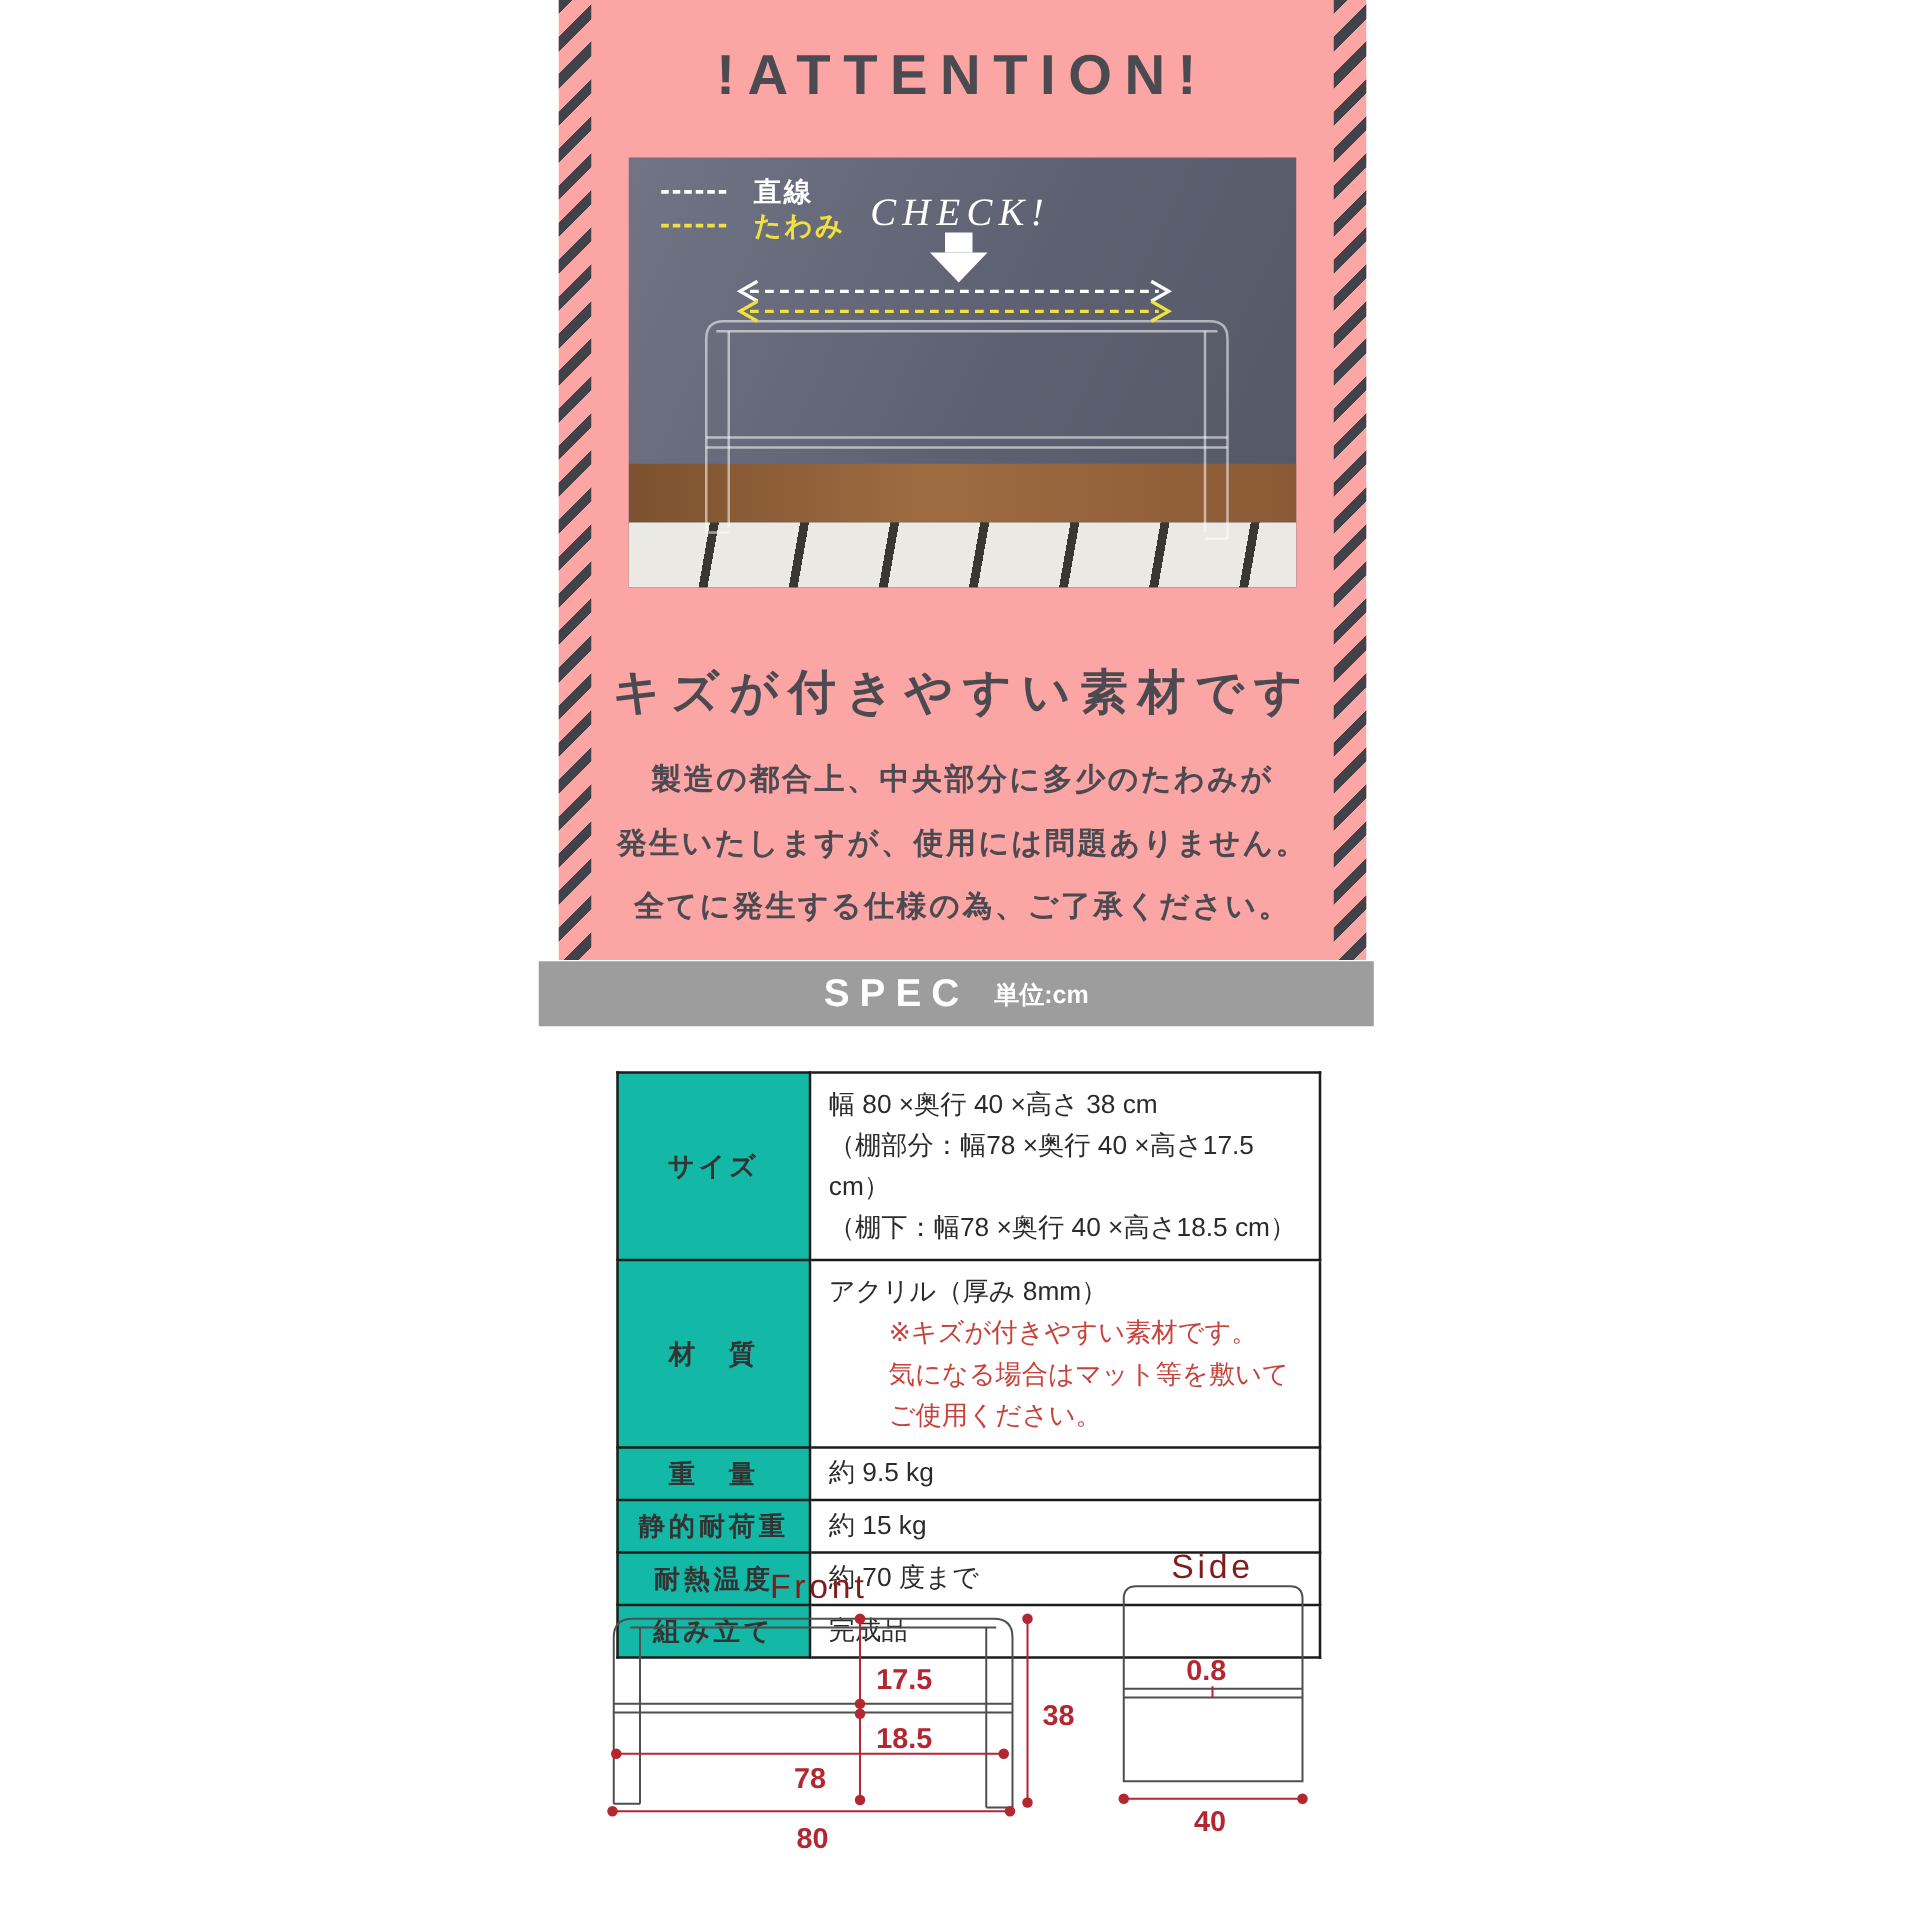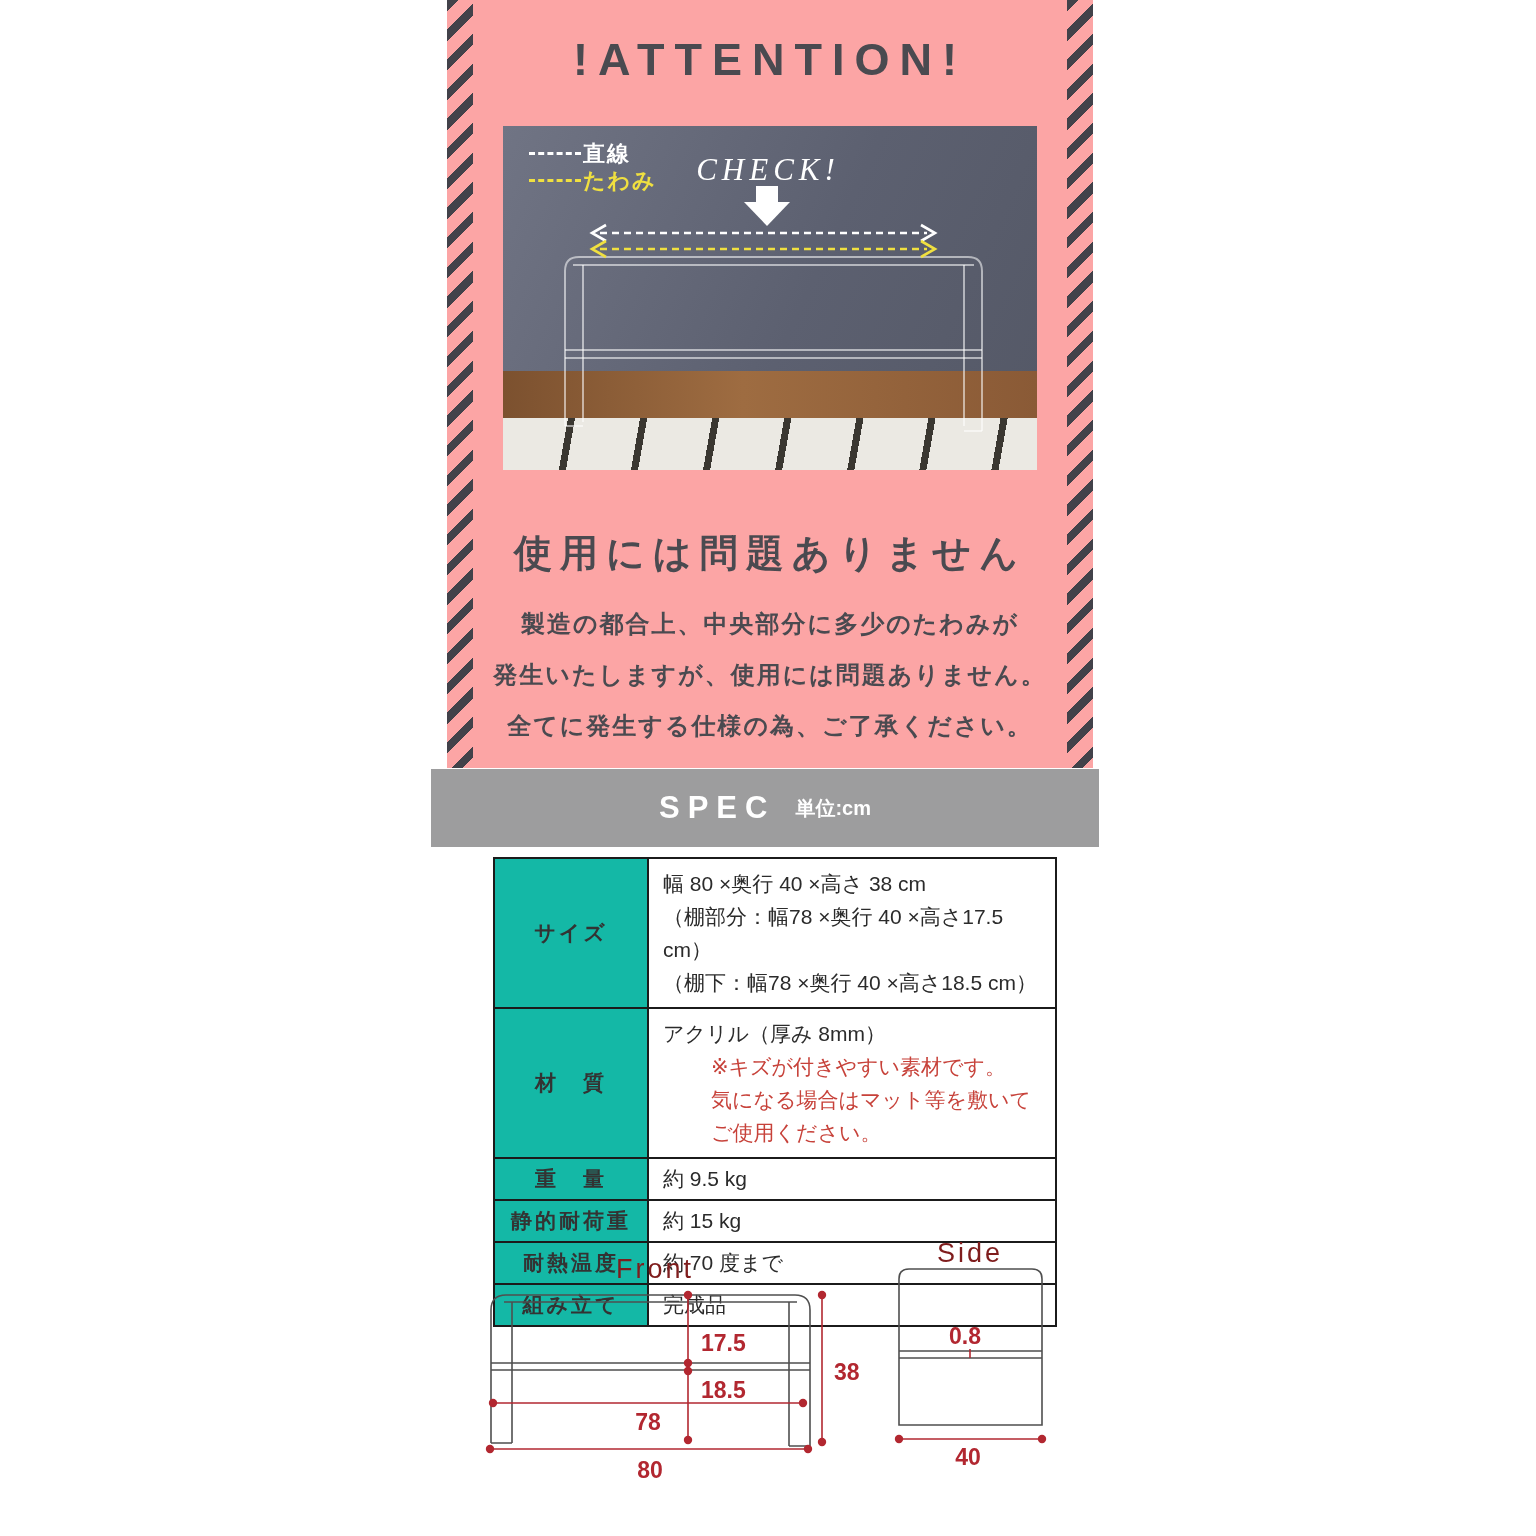--- a/index.html
+++ b/index.html
@@ -16,39 +16,39 @@
 
   
   .photo{position:absolute;left:56px;top:126px;width:534px;height:344px;margin:0;overflow:hidden;
          background:linear-gradient(115deg,#707484 0%,#5c6070 55%,#545866 100%);}
   .photo .floor{position:absolute;left:0;top:245px;width:100%;height:47px;
          background:linear-gradient(90deg,#7c512f,#9e6c41 45%,#8a5a36);}
   .photo .rug{position:absolute;left:0;top:292px;width:100%;height:52px;
          background:repeating-linear-gradient(100deg,#ebe9e3 0 64px,#3a3731 64px 71px);}
   .acrylic-svg,.dash-arrows{position:absolute;left:0;top:0;}
   .legend{position:absolute;left:26px;top:14px;}
-  .legend-row{display:flex;align-items:center;height:27px;gap:2px;}
+  .legend-row{display:flex;align-items:center;height:27px;gap:22px;}
   .dash{width:52px;height:0;border-top:3px dashed #ffffff;}
   .dash.yellow{border-color:#f0e040;}
   .legend-row .lbl{font-size:22px;font-weight:700;color:#ffffff;letter-spacing:2px;}
   .legend-row.yellow .lbl{color:#f0e040;}
   .check{position:absolute;left:150px;top:26px;width:230px;margin:0;text-align:center;
          font-family:"Liberation Serif","DejaVu Serif",serif;font-size:31px;letter-spacing:5px;color:#ffffff;font-style:italic;}
   .down-arrow{position:absolute;left:241px;top:60px;width:46px;}
   .down-arrow .shaft{width:22px;height:16px;background:#ffffff;margin:0 auto;}
   .down-arrow .head{width:0;height:0;border-left:23px solid transparent;border-right:23px solid transparent;
          border-top:24px solid #ffffff;}
 
   .deflection-heading{position:absolute;top:528px;left:0;width:100%;margin:0;text-align:center;
          font-size:38px;font-weight:700;letter-spacing:8px;color:#4a4a50;}
   .deflection-body{position:absolute;top:598px;left:0;width:100%;margin:0;text-align:center;
          font-size:24px;font-weight:600;letter-spacing:2px;line-height:51px;color:#4a4a50;}
 
   
-  .spec-bar{position:absolute;left:431px;top:769px;width:668px;height:78px;background:#9d9d9e;
+  .spec-bar{position:absolute;left:431px;top:769px;width:668px;height:52px;background:#9d9d9e;
          display:flex;align-items:center;justify-content:center;gap:20px;}
   .spec-title{font-size:31px;font-weight:600;letter-spacing:8px;color:#ffffff;}
   .spec-unit{font-size:20px;font-weight:600;color:#ffffff;}
 
   
   .spec-table{position:absolute;left:493px;top:857px;width:564px;border-collapse:collapse;table-layout:fixed;}
   .spec-table th{width:148px;background:#14b8a6;font-size:21px;font-weight:700;letter-spacing:3px;
          color:#333333;text-align:center;border:2px solid #1b1b1b;padding:6px 2px;}
   .spec-table td{font-size:21px;color:#2b2b2b;border:2px solid #1b1b1b;padding:8px 14px;line-height:33px;}
   .spec-table tr.compact td{line-height:24px;}
@@ -115,21 +115,21 @@
           <polyline points="418,99 432,107 418,115"></polyline>
         </g>
         <g stroke="#f0e040" stroke-width="2.6" fill="none">
           <line x1="97" y1="123" x2="424" y2="123" stroke-dasharray="7 5"></line>
           <polyline points="103,115 89,123 103,131"></polyline>
           <polyline points="418,115 432,123 418,131"></polyline>
         </g>
       </svg>
     </figure>
 
-    <h2 class="deflection-heading">使用には問題ありません</h2>
+    <h2 class="deflection-heading">キズが付きやすい素材です</h2>
     <p class="deflection-body">
       <span>製造の都合上、中央部分に多少のたわみが</span><br>
       <span>発生いたしますが、使用には問題ありません。</span><br>
       <span>全てに発生する仕様の為、ご了承ください。</span>
     </p>
   </section>
 
   <div class="spec-bar">
     <span class="spec-title">SPEC</span>
     <span class="spec-unit">単位:cm</span>

